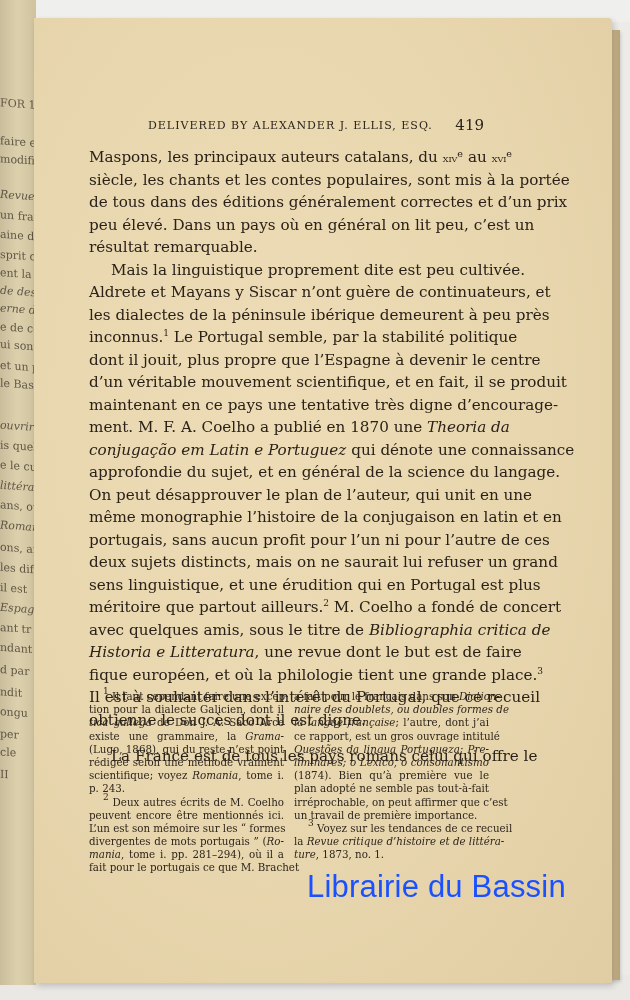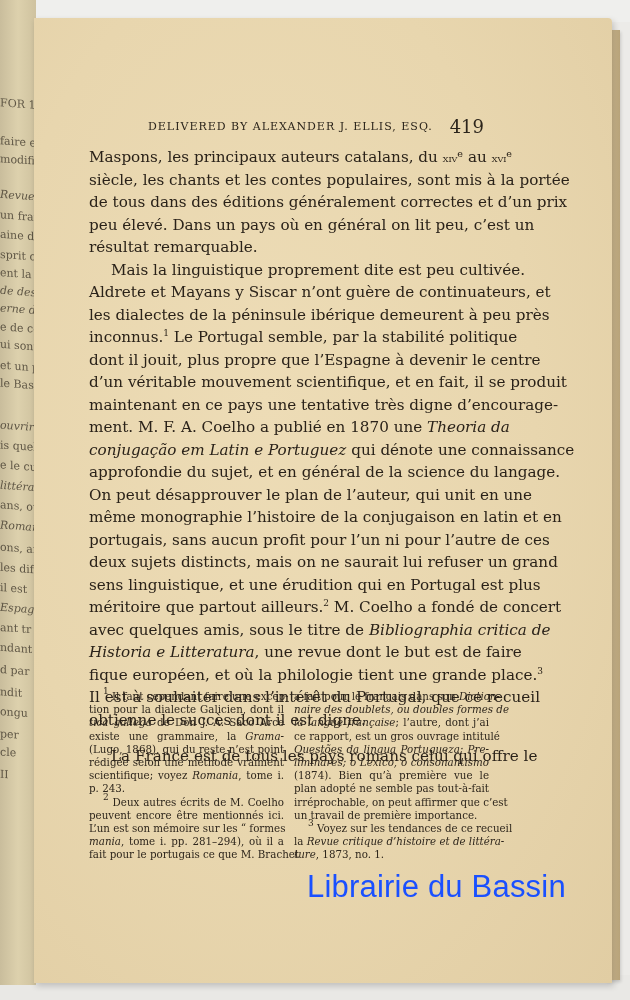--- a/index.html
+++ b/index.html
@@ -31,21 +31,21 @@
     .page-edge {
       position:absolute; left:606px; top:30px; width:14px; height:950px;
       background:linear-gradient(90deg,#d8c49a,#c9b48a 60%,#b8a37a);
       box-shadow:1px 2px 3px rgba(0,0,0,.15);
     }
     .header {
       position:absolute; left:148px; top:116px; width:336px;
       font-size:11px; letter-spacing:1px; color:#2b241b; font-variant:small-caps;
       display:flex; justify-content:space-between; align-items:center;
     }
-    .header .folio { font-size:18px; letter-spacing:0; font-variant:normal; }
+    .header .folio { font-size:15px; letter-spacing:0; font-variant:normal; }
     .body-text {
       position:absolute; left:89px; top:146px; width:396px;
       font-size:15.2px; line-height:22.5px; color:#2a2219;
       text-align:justify;
     }
     .body-text .line { display:block; white-space:nowrap; text-align-last:justify; height:22.5px; }
     .body-text .line.last { text-align-last:left; }
     .body-text .line.indent { padding-left:22px; }
     .body-text i { font-style:italic; }
     .sc { font-variant:small-caps; font-size:11px; }
@@ -156,20 +156,21 @@
       <span class="line ">tion pour la dialecte Galicien, dont il</span>
       <span class="line "><i>tica gallega</i> de Don J. A. Saco Arce</span>
       <span class="line ">existe une grammaire, la <i>Grama-</i></span>
       <span class="line ">(Lugo, 1868), qui du reste n’est point</span>
       <span class="line ">rédigée selon une méthode vraiment</span>
       <span class="line ">scientifique; voyez <i>Romania</i>, tome i.</span>
       <span class="line last">p. 243.</span>
       <span class="line indent"><sup>2</sup> Deux autres écrits de M. Coelho</span>
       <span class="line ">peuvent encore être mentionnés ici.</span>
       <span class="line ">L’un est son mémoire sur les “ formes</span>
+      <span class="line ">divergentes de mots portugais ” (<i>Ro-</i></span>
       <span class="line "><i>mania</i>, tome i. pp. 281–294), où il a</span>
       <span class="line ">fait pour le portugais ce que M. Brachet</span>
     </div>
   <div class="fn-col" id="fn-right">
       <span class="line ">a fait pour le français dans son <i>Diction-</i></span>
       <span class="line "><i>naire des doublets, ou doubles formes de</i></span>
       <span class="line "><i>la langue française</i>; l’autre, dont j’ai</span>
       <span class="line ">ce rapport, est un gros ouvrage intitulé</span>
       <span class="line "><i>Questões da lingua Portugueza; Pre-</i></span>
       <span class="line "><i>liminares; o Lexico, o consonantismo</i></span>

